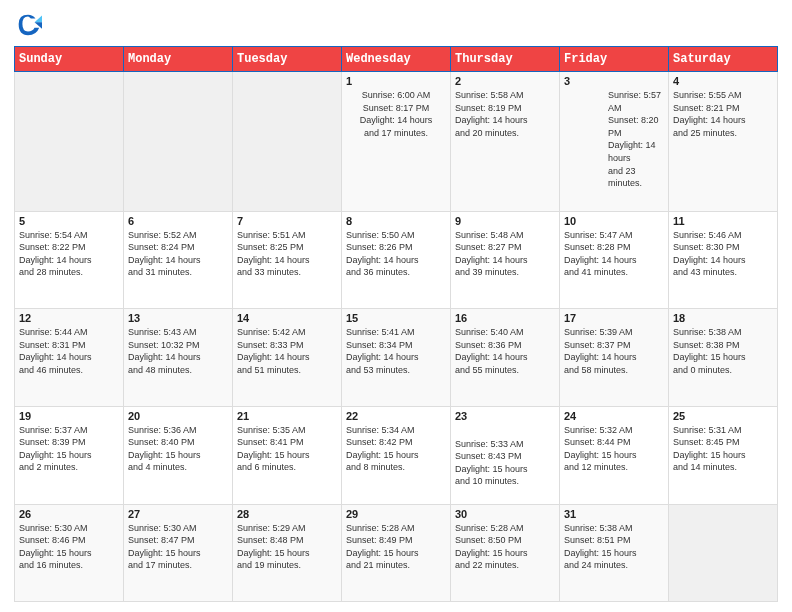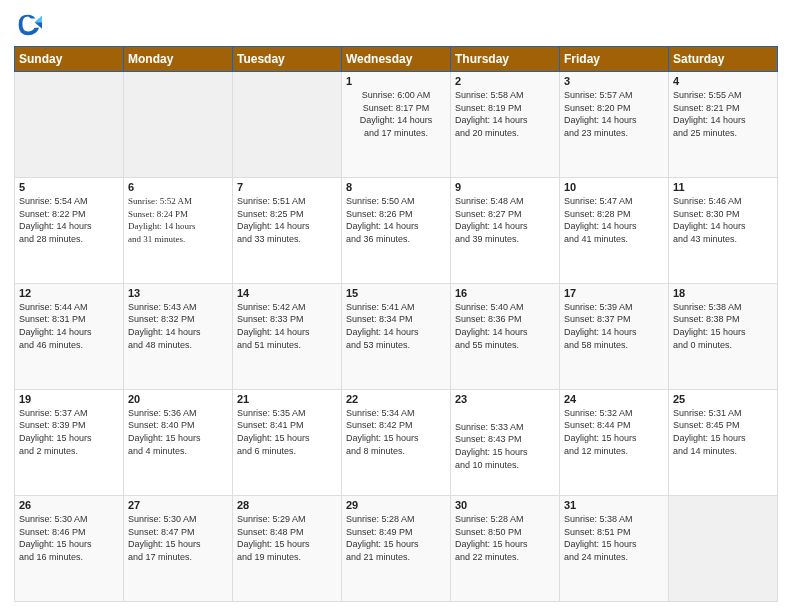--- a/index.html
+++ b/index.html
@@ -63,21 +63,22 @@
       flex: 1;
       display: flex;
       flex-direction: column;
     }
     table {
       width: 100%;
       border-collapse: collapse;
       flex: 1;
     }
     thead tr {
-      background-color: #a16207;
+      background-color: #ef4444;
+      font-family: Liberation Mono, monospace;
     }
     thead th {
       color: #fff;
       font-size: 12px;
       font-weight: bold;
       padding: 5px 4px;
       text-align: left;
       border: 1px solid #1565c0;
     }
     tbody tr {
@@ -163,21 +164,21 @@
             </td>
             <td>
               <span class="day-num">2</span>
               <div class="day-info" style="white-space: pre-line;">Sunrise: 5:58 AM
 Sunset: 8:19 PM
 Daylight: 14 hours
 and 20 minutes.</div>
             </td>
             <td>
               <span class="day-num">3</span>
-              <div class="day-info" style="white-space: pre-line;">Sunrise: 5:57 AM
+              <div class="day-info" style="white-space: pre-line; margin-left: 44px;">Sunrise: 5:57 AM
 Sunset: 8:20 PM
 Daylight: 14 hours
 and 23 minutes.</div>
             </td>
             <td>
               <span class="day-num">4</span>
               <div class="day-info" style="white-space: pre-line;">Sunrise: 5:55 AM
 Sunset: 8:21 PM
 Daylight: 14 hours
 and 25 minutes.</div>
@@ -186,21 +187,21 @@
           <tr>
             <td>
               <span class="day-num">5</span>
               <div class="day-info" style="white-space: pre-line;">Sunrise: 5:54 AM
 Sunset: 8:22 PM
 Daylight: 14 hours
 and 28 minutes.</div>
             </td>
             <td>
               <span class="day-num">6</span>
-              <div class="day-info" style="white-space: pre-line; font-family: Liberation Serif, serif;">Sunrise: 5:52 AM
+              <div class="day-info" style="white-space: pre-line;">Sunrise: 5:52 AM
 Sunset: 8:24 PM
 Daylight: 14 hours
 and 31 minutes.</div>
             </td>
             <td>
               <span class="day-num">7</span>
               <div class="day-info" style="white-space: pre-line;">Sunrise: 5:51 AM
 Sunset: 8:25 PM
 Daylight: 14 hours
 and 33 minutes.</div>
@@ -238,21 +239,21 @@
             <td>
               <span class="day-num">12</span>
               <div class="day-info" style="white-space: pre-line;">Sunrise: 5:44 AM
 Sunset: 8:31 PM
 Daylight: 14 hours
 and 46 minutes.</div>
             </td>
             <td>
               <span class="day-num">13</span>
               <div class="day-info" style="white-space: pre-line;">Sunrise: 5:43 AM
-Sunset: 8:32 PM
+Sunset: 10:32 PM
 Daylight: 14 hours
 and 48 minutes.</div>
             </td>
             <td>
               <span class="day-num">14</span>
               <div class="day-info" style="white-space: pre-line;">Sunrise: 5:42 AM
 Sunset: 8:33 PM
 Daylight: 14 hours
 and 51 minutes.</div>
             </td>

